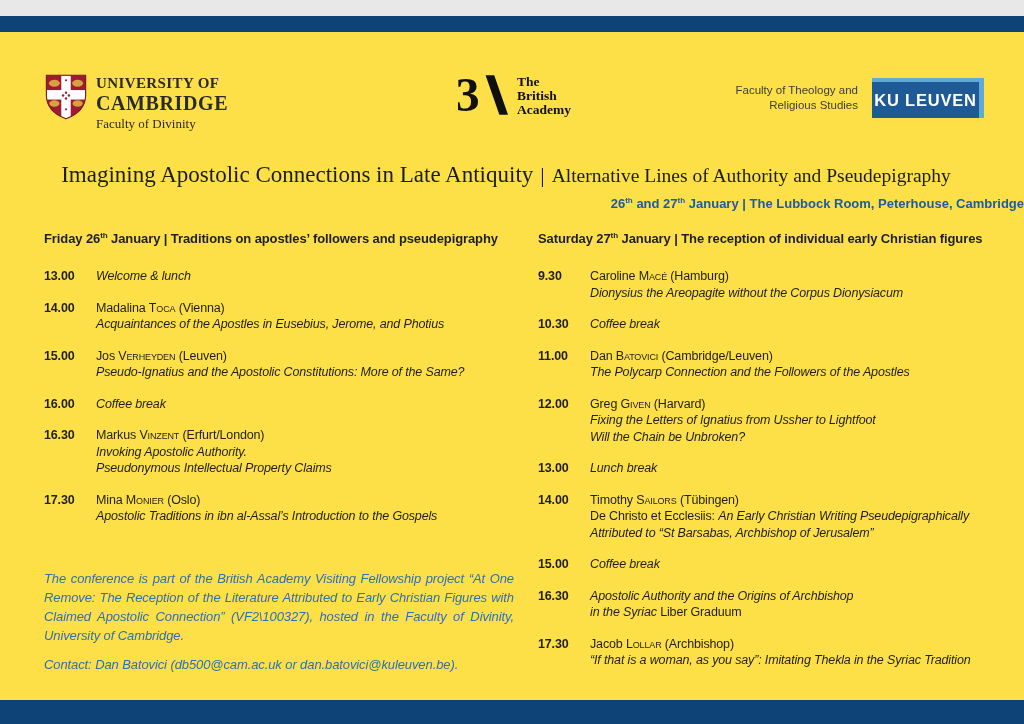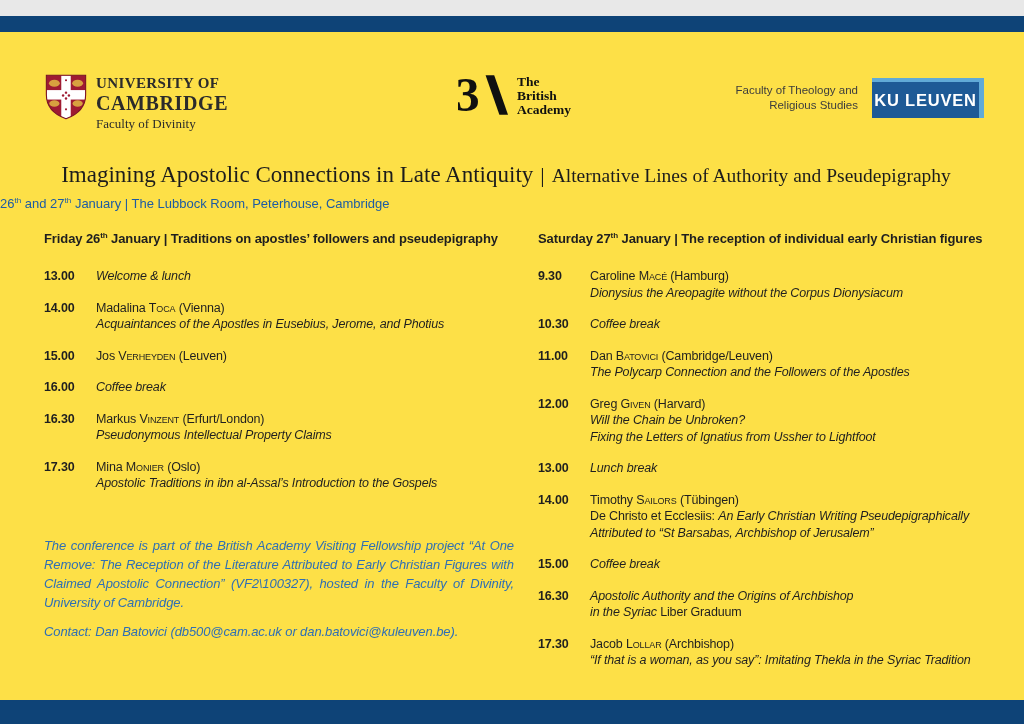--- a/index.html
+++ b/index.html
@@ -26,21 +26,21 @@
   .right-logos{position:absolute;top:62px;right:40px;display:flex;align-items:center;}
   .faculty-text{font-size:11.5px;color:#3d3d3d;text-align:right;line-height:15px;margin-right:14px;}
   .ku-box{width:112px;height:40px;background:var(--kublue);border-top:4px solid var(--kulight);border-right:5px solid var(--kulight);display:flex;align-items:center;justify-content:center;}
   .ku-box span{color:#fff;font-weight:bold;font-size:16.5px;letter-spacing:.8px;}
 
   
   .title{position:absolute;top:137px;left:0;right:12px;text-align:center;font-family:"Liberation Serif",serif;font-weight:normal;color:#1c1c1c;white-space:nowrap;}
   .t-main{font-size:23px;}
   .t-sep{font-size:22px;margin:0 7px;font-weight:300;}
   .t-sub{font-size:19.5px;}
-  .subtitle{position:absolute;top:180px;left:0;right:0;text-align:left;font-size:13px;font-weight:normal;color:var(--blue);}
+  .subtitle{position:absolute;top:180px;left:0;right:0;text-align:right;font-size:13px;font-weight:bold;color:var(--blue);}
   .subtitle sup,.day-header sup{font-size:.62em;}
 
   
   .col{position:absolute;top:215px;}
   .col.left{left:44px;width:470px;}
   .col.right{left:538px;width:482px;}
   .day-header{font-size:13px;font-weight:bold;white-space:nowrap;margin-bottom:22px;letter-spacing:-.1px;}
   .session{display:flex;margin-bottom:15px;font-size:12.5px;line-height:16.5px;letter-spacing:-.15px;}
   .session .time{width:52px;flex-shrink:0;font-weight:bold;}
   .line{white-space:nowrap;}
@@ -127,32 +127,34 @@
         <div class="time">14.00</div>
         <div class="lines">
           <div class="line"><span>Madalina </span><span class="sc">Toca</span><span> (Vienna)</span></div>
           <div class="line"><span class="it">Acquaintances of the Apostles in Eusebius, Jerome, and Photius</span></div>
         </div>
       </div>
       <div class="session">
         <div class="time">15.00</div>
         <div class="lines">
           <div class="line"><span>Jos </span><span class="sc">Verheyden</span><span> (Leuven)</span></div>
+          <div class="line"><span class="it">Pseudo-Ignatius and the Apostolic Constitutions: More of the Same?</span></div>
         </div>
       </div>
       <div class="session">
         <div class="time">16.00</div>
         <div class="lines">
           <div class="line"><span class="it">Coffee break</span></div>
         </div>
       </div>
       <div class="session">
         <div class="time">16.30</div>
         <div class="lines">
           <div class="line"><span>Markus </span><span class="sc">Vinzent</span><span> (Erfurt/London)</span></div>
+          <div class="line"><span class="it">Invoking Apostolic Authority.</span></div>
           <div class="line"><span class="it">Pseudonymous Intellectual Property Claims</span></div>
         </div>
       </div>
       <div class="session">
         <div class="time">17.30</div>
         <div class="lines">
           <div class="line"><span>Mina </span><span class="sc">Monier</span><span> (Oslo)</span></div>
           <div class="line"><span class="it">Apostolic Traditions in ibn al-Assal’s Introduction to the Gospels</span></div>
         </div>
       </div>
@@ -178,22 +180,22 @@
         <div class="time">11.00</div>
         <div class="lines">
           <div class="line"><span>Dan </span><span class="sc">Batovici</span><span> (Cambridge/Leuven)</span></div>
           <div class="line"><span class="it">The Polycarp Connection and the Followers of the Apostles</span></div>
         </div>
       </div>
       <div class="session">
         <div class="time">12.00</div>
         <div class="lines">
           <div class="line"><span>Greg </span><span class="sc">Given</span><span> (Harvard)</span></div>
+          <div class="line"><span class="it">Fixing the Letters of Ignatius from Ussher to Lightfoot</span></div>
           <div class="line"><span class="it">Will the Chain be Unbroken?</span></div>
-          <div class="line"><span class="it">Fixing the Letters of Ignatius from Ussher to Lightfoot</span></div>
         </div>
       </div>
       <div class="session">
         <div class="time">13.00</div>
         <div class="lines">
           <div class="line"><span class="it">Lunch break</span></div>
         </div>
       </div>
       <div class="session">
         <div class="time">14.00</div>

